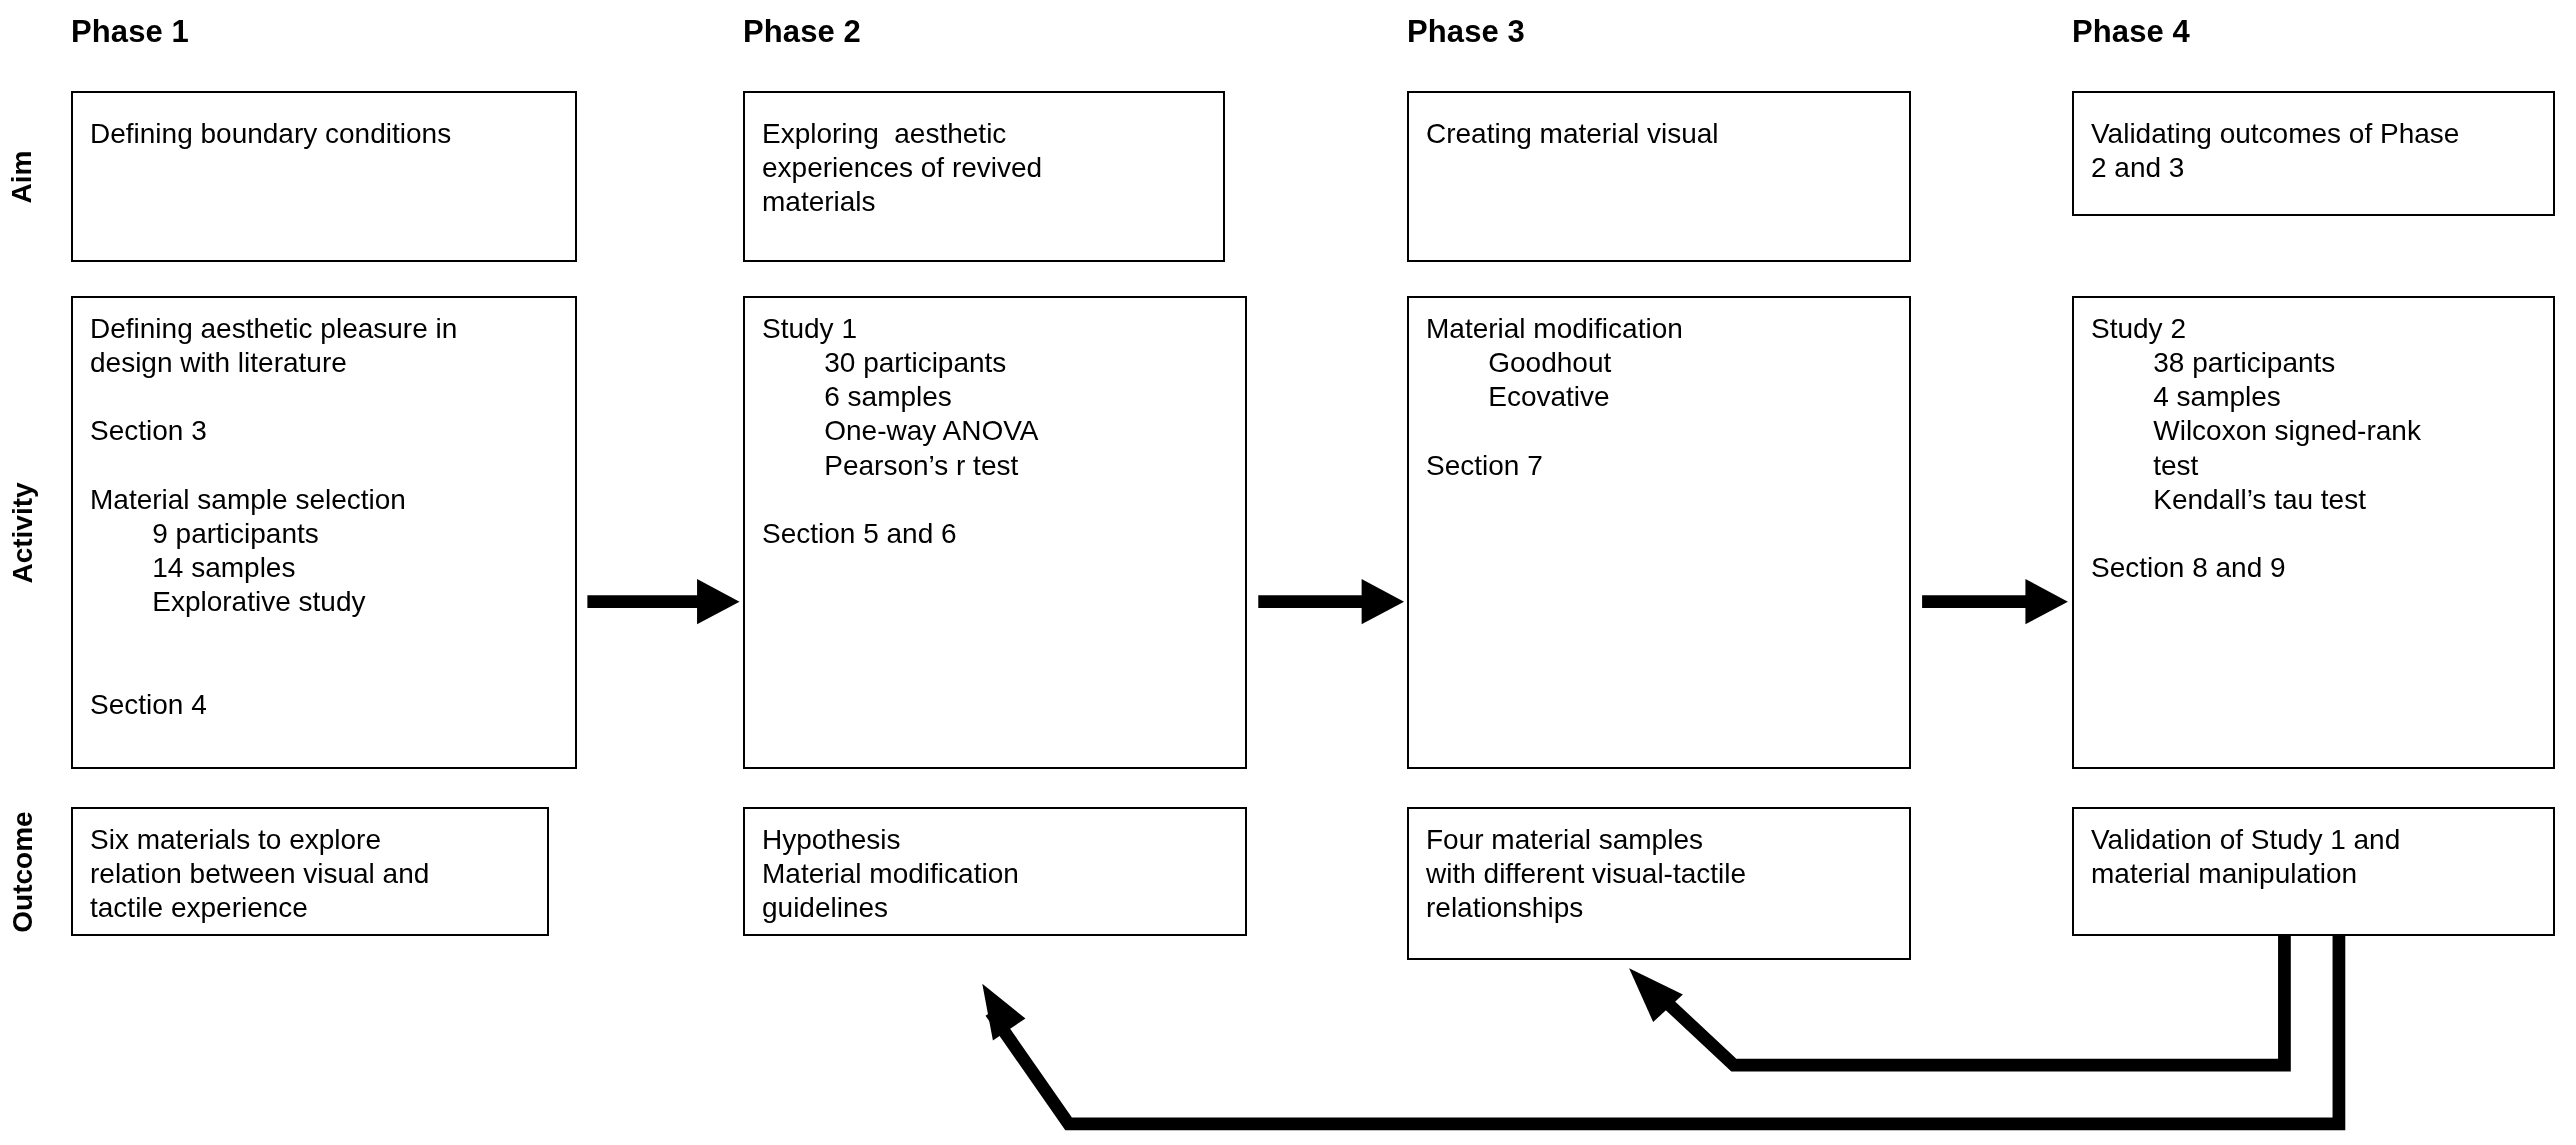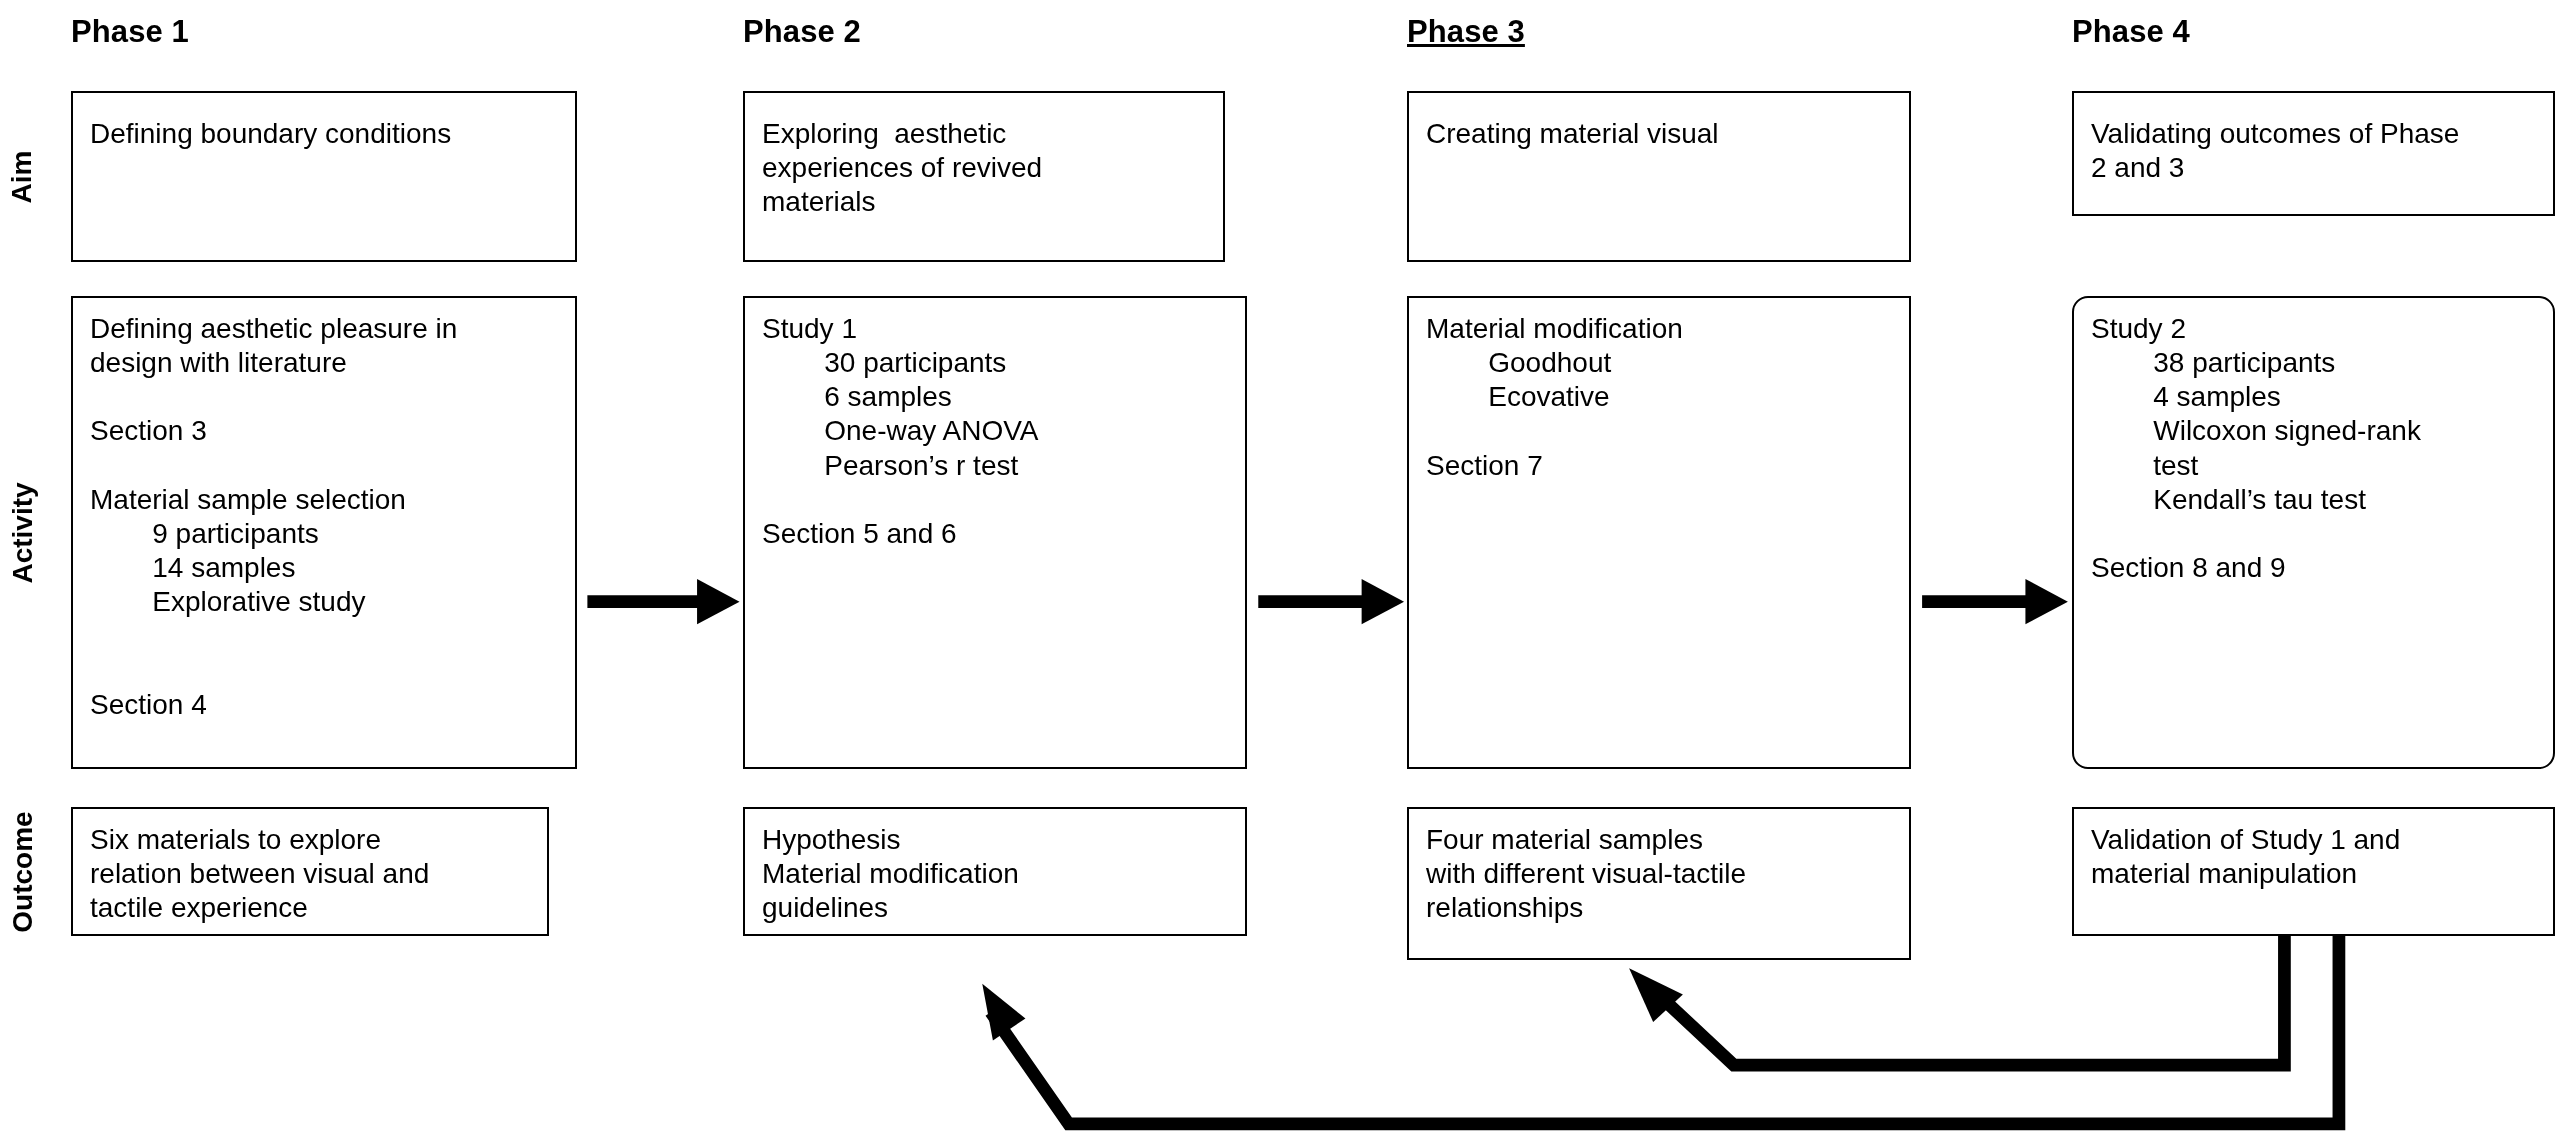--- a/index.html
+++ b/index.html
@@ -79,21 +79,21 @@
     pointer-events: none;
   }
 </style>
 </head>
 <body>
 
 <div id="diagram">
 
   <div class="phase-header" style="left:71px; width:506px;">Phase 1</div>
   <div class="phase-header" style="left:743px; width:504px;">Phase 2</div>
-  <div class="phase-header" style="left:1407px; width:504px;text-decoration:underline;">Phase 3</div>
+  <div class="phase-header" style="left:1407px; width:504px;">Phase 3</div>
   <div class="phase-header" style="left:2072px; width:483px;">Phase 4</div>
 
   <div class="row-label" style="top:91px; height:171px;">
     <span>Aim</span>
   </div>
   <div class="row-label" style="top:296px; height:473px;">
     <span>Activity</span>
   </div>
   <div class="row-label" style="top:807px; height:129px;">
     <span>Outcome</span>
@@ -138,21 +138,21 @@
 
 Section 5 and 6</div>
   </div>
   <div class="box" style="left:1407px; top:296px; width:504px; height:473px;">
     <div class="box-text">Material modification
         Goodhout
         Ecovative
 
 Section 7</div>
   </div>
-  <div class="box" style="left:2072px; top:296px; width:483px; height:473px;border-radius:16px;">
+  <div class="box" style="left:2072px; top:296px; width:483px; height:473px;">
     <div class="box-text">Study 2
         38 participants
         4 samples
         Wilcoxon signed-rank
         test
         Kendall’s tau test
 
 Section 8 and 9</div>
   </div>
 

